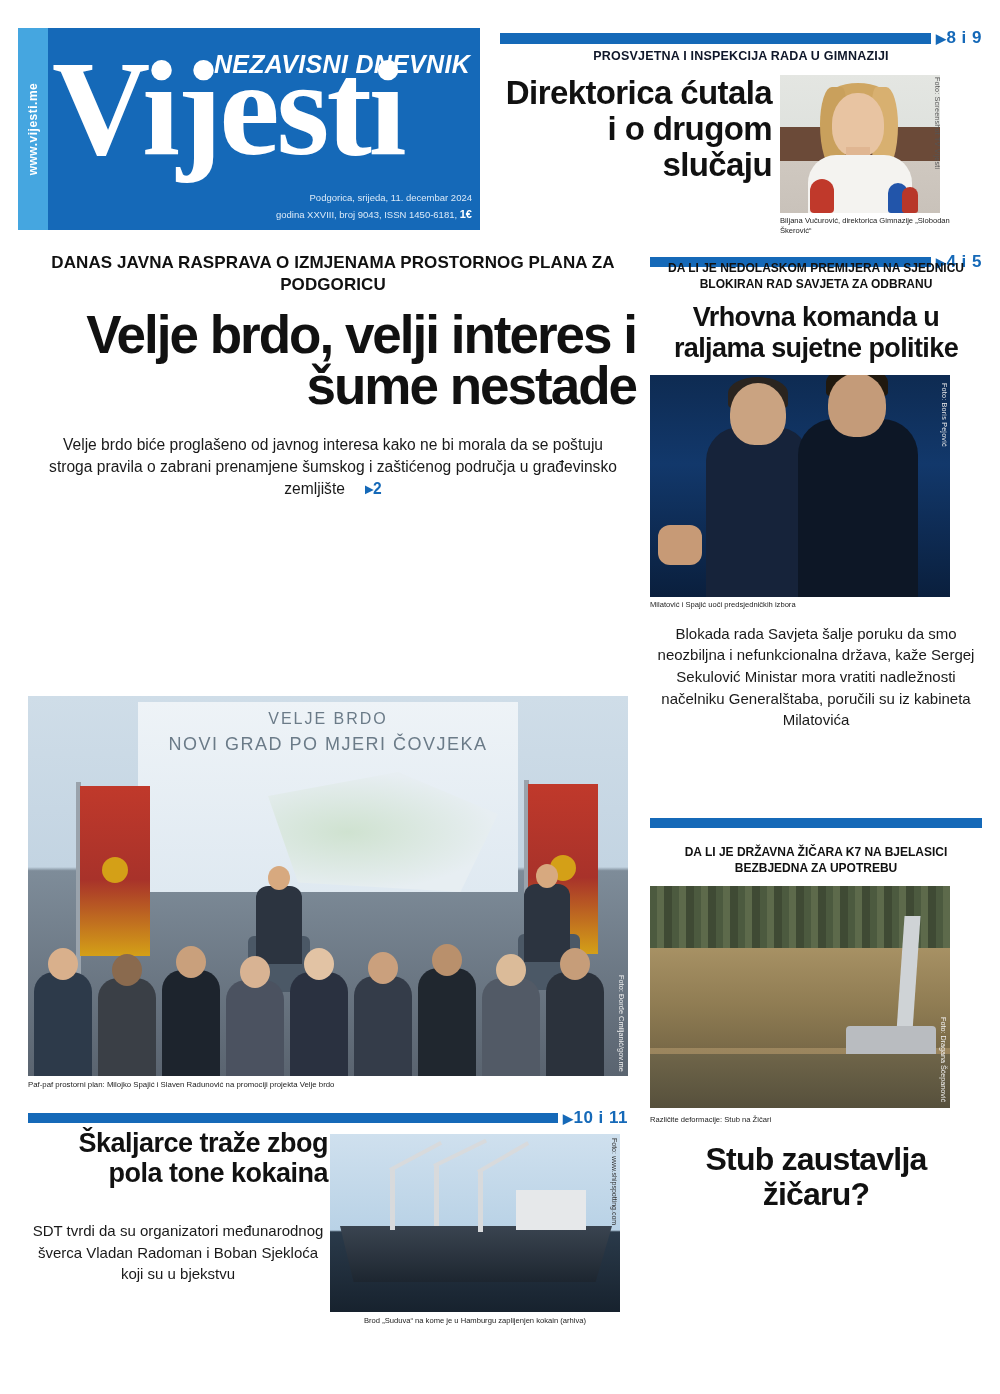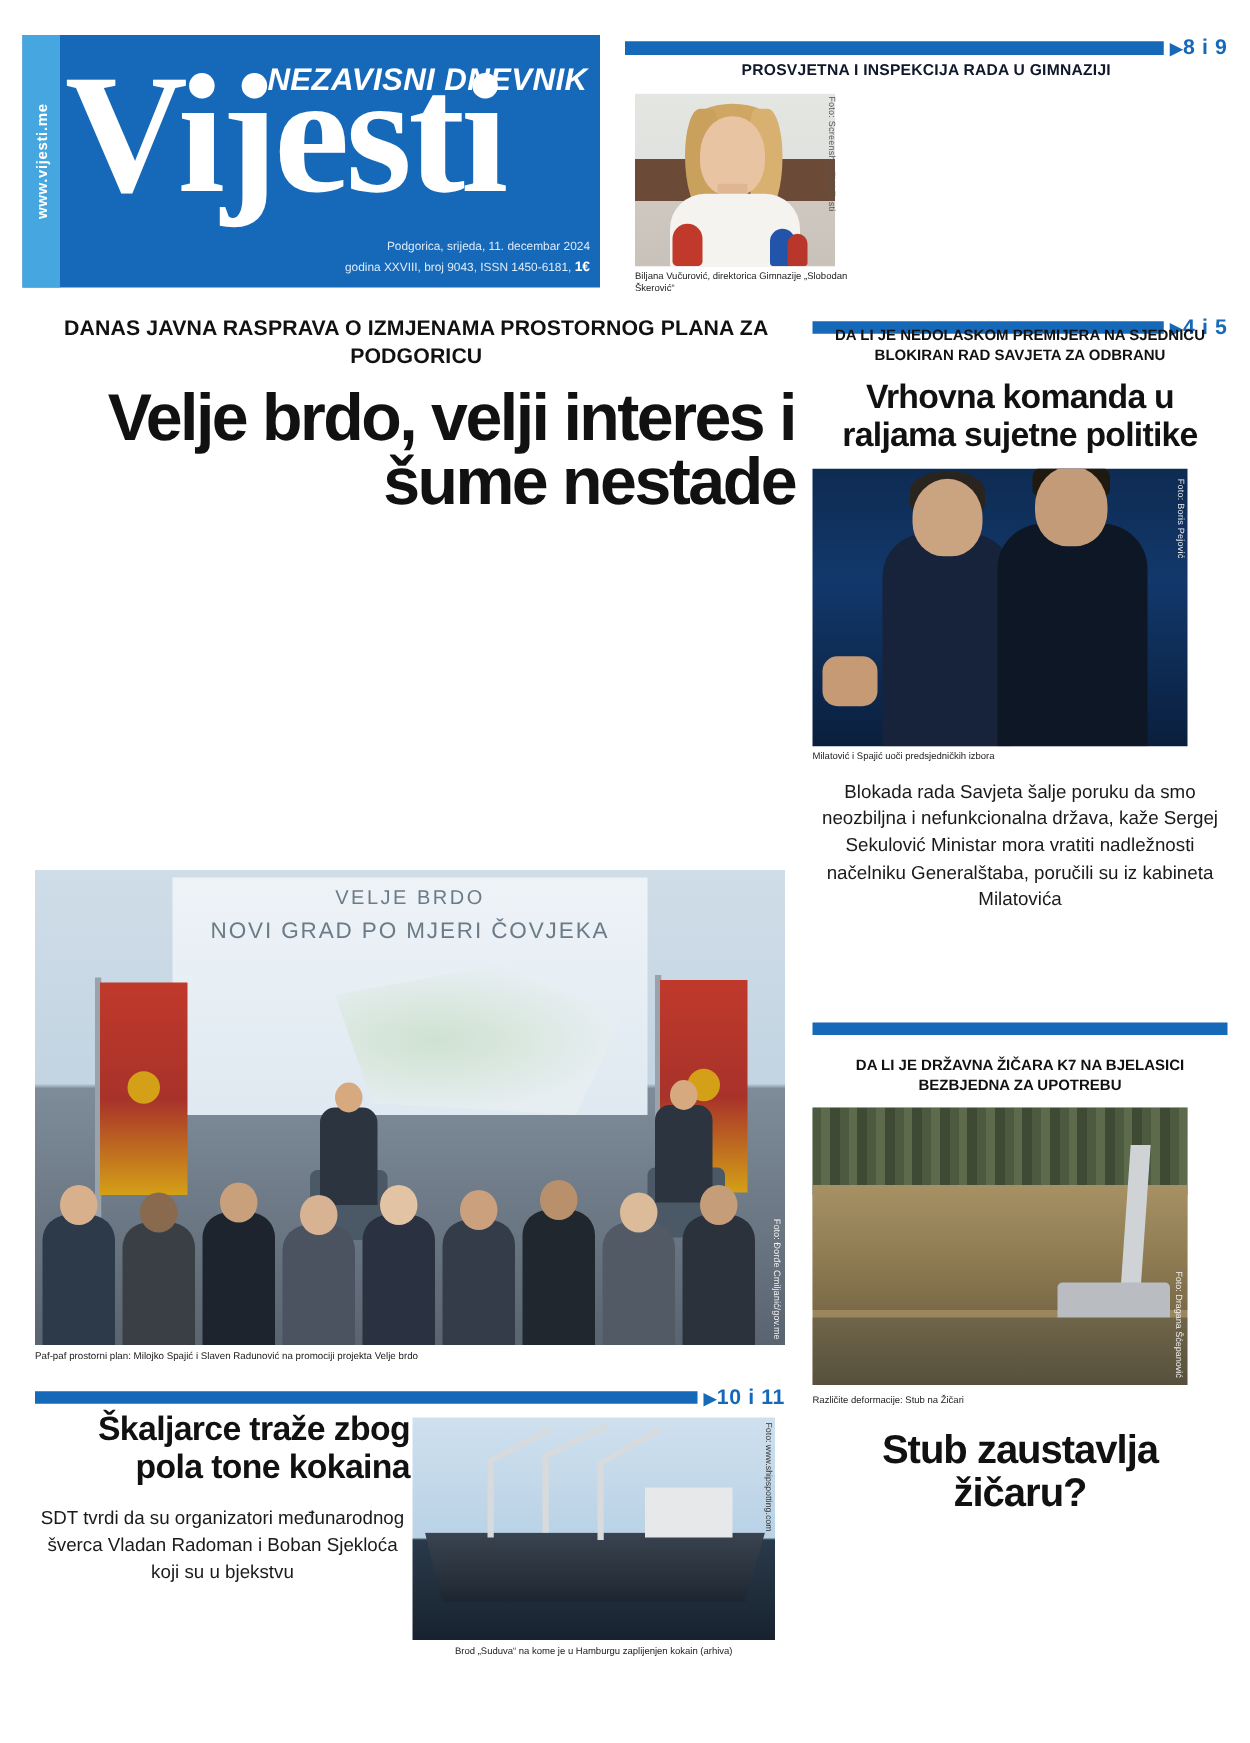--- a/index.html
+++ b/index.html
@@ -297,21 +297,21 @@
   }
 
   
   .botleft { position: absolute; left: 28px; top: 1128px; width: 300px; }
   .bl-headline {
     text-align: right; font-size: 27px; font-weight: bold;
     line-height: 1.12; letter-spacing: -0.5px;
   }
   .bl-lead {
     text-align: center; font-size: 15px; line-height: 1.42;
-    margin-top: 16px; color: #1a1a1a;
+    margin-top: 32px; color: #1a1a1a;
   }
   .shipphoto {
     position: absolute; left: 330px; top: 1134px; width: 290px; height: 178px;
     overflow: hidden;
     background: linear-gradient(180deg,#cfe0ee 0%,#b9d2e6 54%,#2a3a4a 55%,#17222e 100%);
   }
   .sp-hull {
     position: absolute; left: 10px; top: 92px; width: 272px; height: 56px;
     background: linear-gradient(180deg,#3a4450 0%,#1d2630 100%);
     clip-path: polygon(0% 0%, 100% 0%, 94% 100%, 5% 100%);
@@ -363,20 +363,21 @@
   </div>
 
   <div class="rule-row" style="left:500px; top:28px; width:482px;">
     <div class="rule-bar"></div>
     <div class="pageref"><span class="tri">▶</span><span>8 i 9</span></div>
   </div>
 
   <div class="topright">
     <div class="overline">PROSVJETNA I INSPEKCIJA RADA U GIMNAZIJI</div>
     <div class="topright-inner">
+      <div class="topright-head">Direktorica ćutala i o drugom slučaju</div>
       <div class="topright-photo-wrap">
         <div class="ph photo-woman">
           <div class="hairTop"></div>
             <div class="hairL"></div>
             <div class="hairR"></div>
           <div class="head"></div>
             <div class="neck"></div>
             <div class="body"></div>
           <div class="mic1"></div>
             <div class="mic2"></div>
@@ -384,20 +385,24 @@
         </div>
         <div class="vcredit" style="right:40px; top:2px;">Foto: Screenshot TV Vijesti</div>
         <div class="ph-caption">Biljana Vučurović, direktorica Gimnazije „Slobodan Škerović“</div>
       </div>
     </div>
   </div>
 
   <div class="main-left">
     <div class="main-overline">DANAS JAVNA RASPRAVA O IZMJENAMA PROSTORNOG PLANA ZA PODGORICU</div>
     <div class="main-headline">Velje brdo, velji interes i šume nestade</div>
+    <div class="main-lead">
+      <span>Velje brdo biće proglašeno od javnog interesa kako ne bi morala da se poštuju stroga pravila o zabrani prenamjene šumskog i zaštićenog područja u građevinsko zemljište</span>
+      <span class="jump">▸2</span>
+    </div>
   </div>
 
   <div class="bigphoto">
     <div class="bp-screen">
       <div class="t1">VELJE BRDO</div>
       <div class="t2">NOVI GRAD PO MJERI ČOVJEKA</div>
       <div class="bp-map"></div>
     </div>
     <div class="bp-poleL"></div>
       <div class="bp-poleR"></div>

